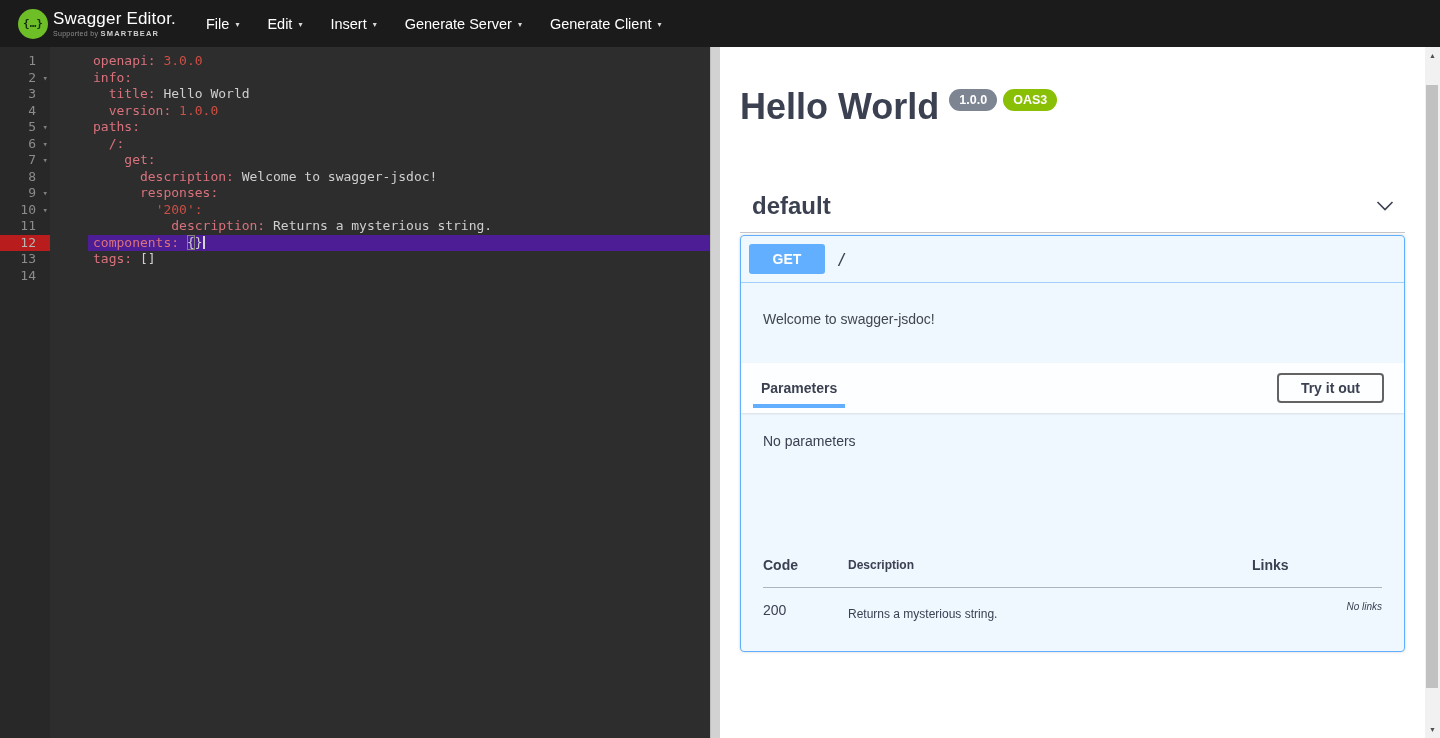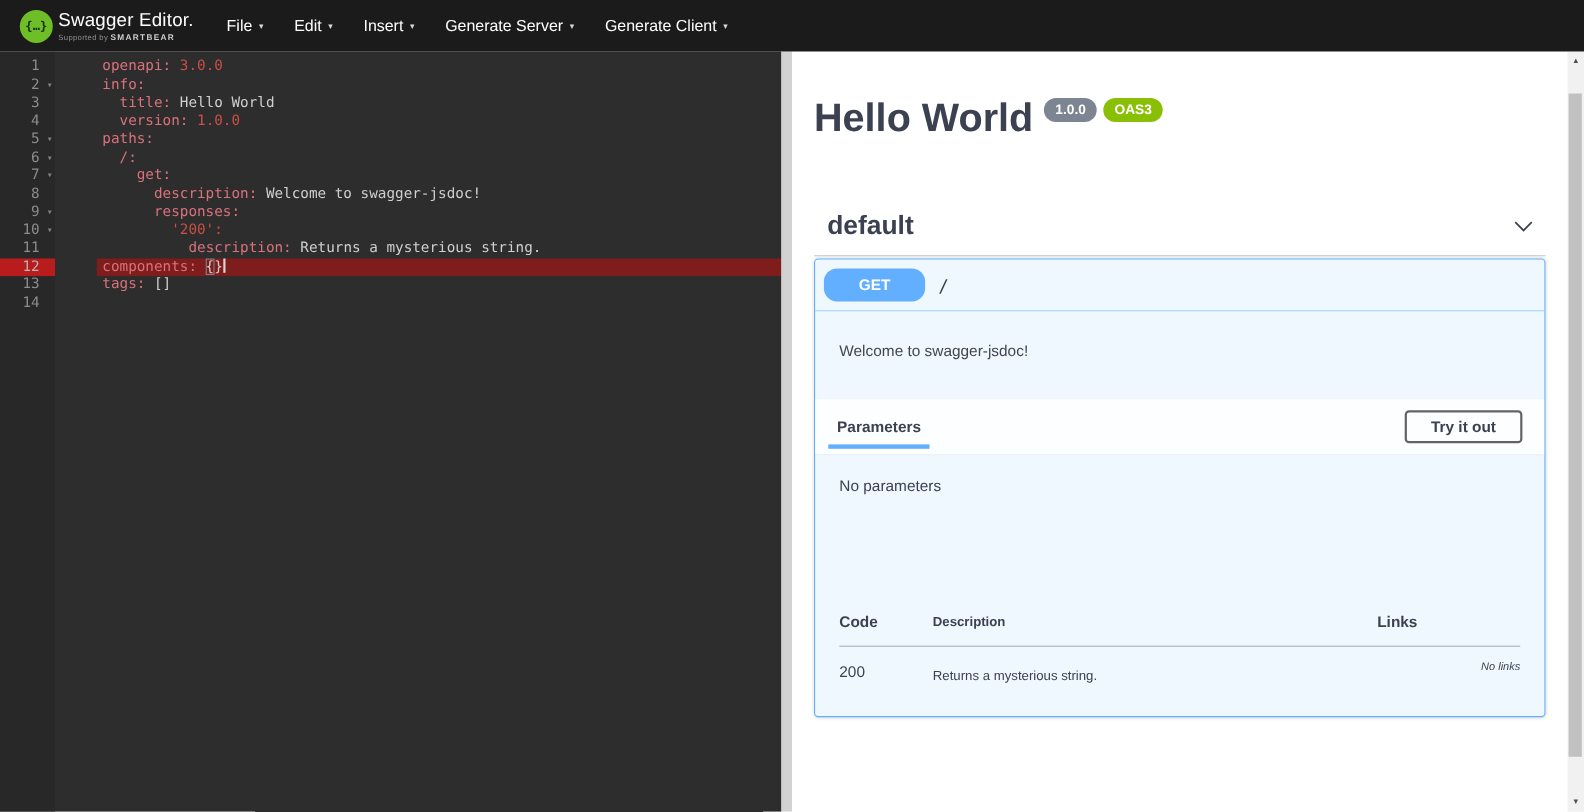--- a/index.html
+++ b/index.html
@@ -25,21 +25,21 @@
 
   
   .editor-pane { width:710px; background:#2d2d2d; display:flex;
                  font-family:"DejaVu Sans Mono", monospace; font-size:13px; overflow:hidden; }
   .gutter { width:50px; background:#282828; padding-top:6px; color:#8c8c8c; }
   .gutter-row { height:16.5px; line-height:16.5px; text-align:right; padding-right:14px; position:relative; }
   .gutter-row.active { background:#b91c1c; color:#b5b5b5; }
   .gutter-row .fold { position:absolute; right:2px; top:0; font-size:9px; color:#7f7f7f; cursor:pointer; }
   .code-area { flex:1; padding-top:6px; }
   .code-row { height:16.5px; line-height:16.5px; padding-left:5px; white-space:pre; color:#cfcfcf; cursor:text;margin-left:38px; }
-  .code-row.active { background:#7f1d1d; }
+  .code-row.active { background:#4c1d95; }
   .tok-key { color:#d9727c; }
   .tok-value { color:#cb4f44; }
   .tok-plain { color:#cfcfcf; }
   .tok-bracket { color:#cfcfcf; outline:1px solid #808080; outline-offset:-1px; }
   .cursor { display:inline-block; width:2px; height:13px; background:#d6d6d6; vertical-align:-2px; }
 
   
   .splitter { width:10px; background:#d2d2d2; border-left:1px solid #bdbdbd; cursor:col-resize; }
 
   
@@ -54,21 +54,21 @@
   .tag-header { margin-top:64px; display:flex; align-items:center; justify-content:space-between;
                 padding:0 10px 12px 12px; border-bottom:1px solid rgba(59,65,81,.3); cursor:pointer; }
   .tag-name { font-size:24px; font-weight:bold; color:#3b4151; }
   .tag-chevron { width:20px; height:20px; }
 
   .opblock { margin-top:2px; border:1px solid #61affe; border-radius:4px;
              background:rgba(97,175,254,.1); box-shadow:0 0 3px rgba(0,0,0,.19); overflow:hidden; }
   .op-summary { height:47px; display:flex; align-items:center; padding:0 8px;
                 border-bottom:1px solid rgba(97,175,254,.55); cursor:pointer; }
   .method-badge { background:#61affe; color:#fff; font-weight:bold; font-size:14px;
-                  width:92px; text-align:center; padding:7px 0; border-radius:12px; }
+                  width:76px; text-align:center; padding:7px 0; border-radius:3px; }
   .op-path { margin-left:12px; font-size:16px; color:#3b4151;
              font-family:"DejaVu Sans Mono", monospace; }
   .op-description { height:80px; padding:28px 22px 0; font-size:14px; color:#41464f; }
   .section-header { height:50px; display:flex; align-items:center; justify-content:space-between;
                     padding:0 20px; background:rgba(255,255,255,.8); box-shadow:0 1px 2px rgba(0,0,0,.1); }
   .tab-label { font-size:14px; font-weight:bold; color:#3b4151; position:relative; cursor:pointer; }
   .tab-label:after { content:""; position:absolute; left:-8px; right:-8px; bottom:-12px;
                      height:4px; background:#61affe; }
   .btn-try { background:transparent; border:2px solid #636363; border-radius:4px; color:#3b4151;
              font-weight:bold; font-size:14px; padding:5px 22px; cursor:pointer;

